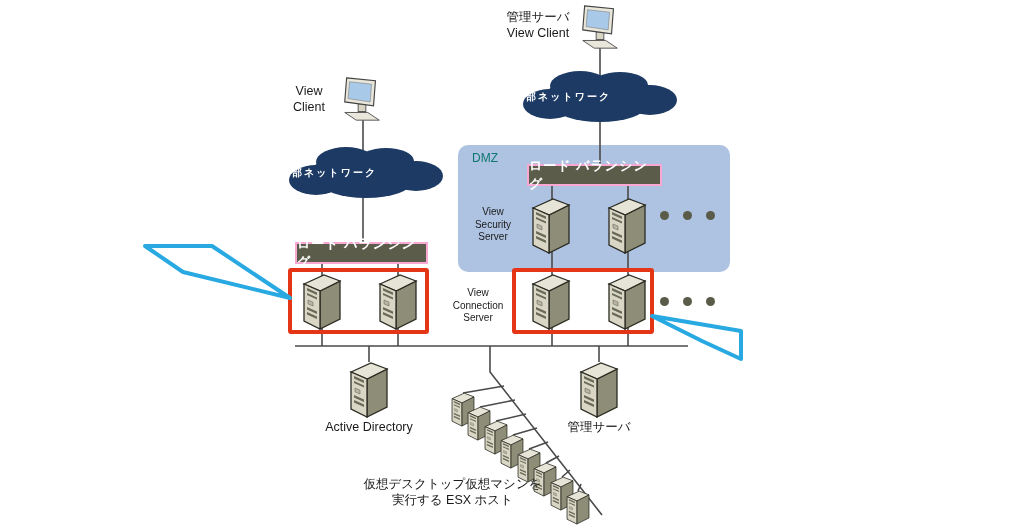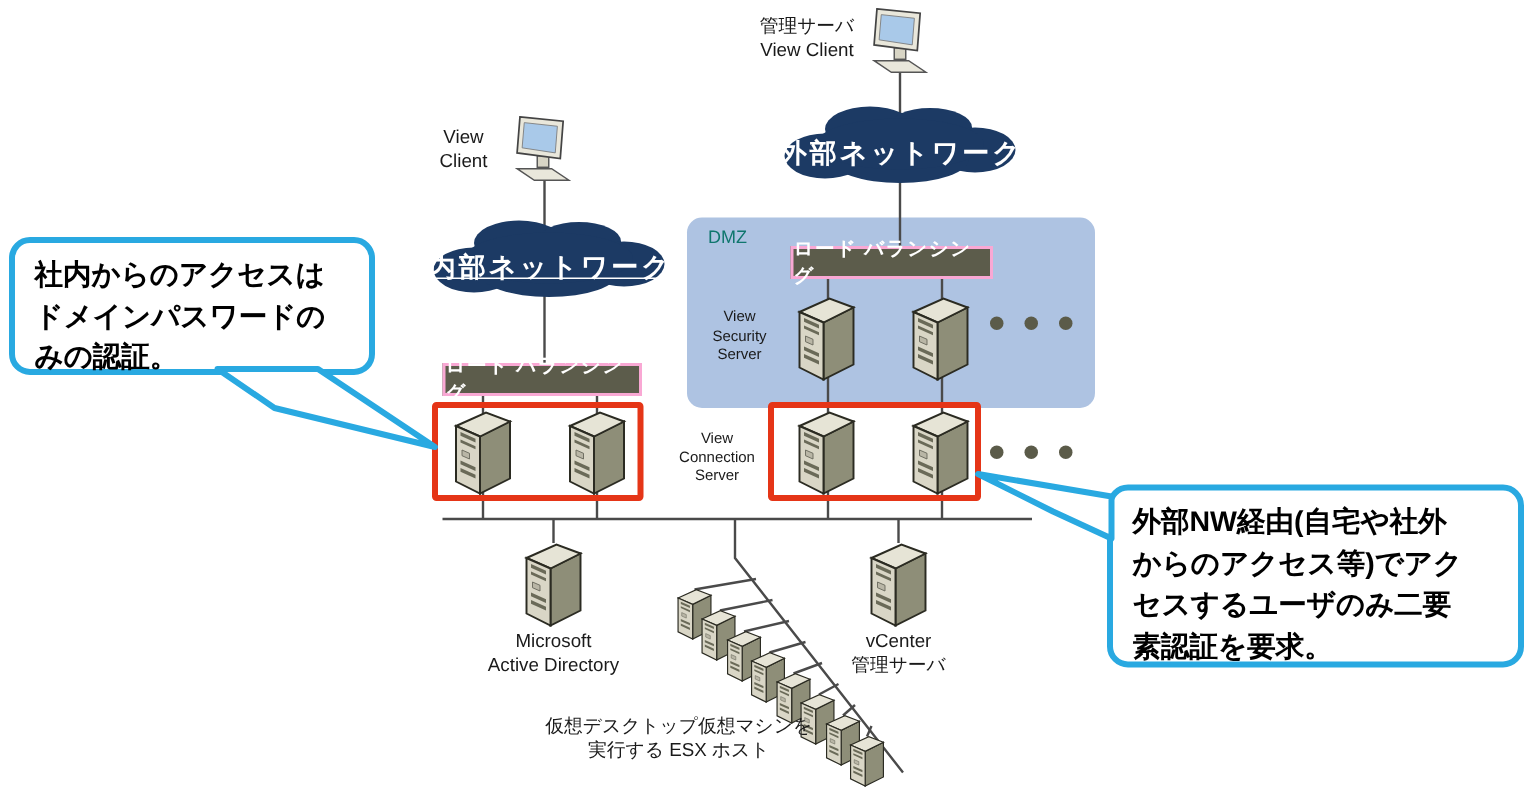--- a/index.html
+++ b/index.html
@@ -14,22 +14,22 @@
            background:#aec3e2;border-radius:10px;z-index:1;}
   .dmz-label{position:absolute;left:472px;top:151px;font-size:12px;color:#0f766e;z-index:6;}
   
   .lb{position:absolute;height:22px;background:#5c5c4b;border:2px solid #f9a8d4;
       color:#fff;font-size:13px;font-weight:bold;letter-spacing:1px;
       display:flex;align-items:center;justify-content:center;z-index:4;box-sizing:border-box;}
   
   .redbox{position:absolute;border:4px solid #e53517;border-radius:3px;z-index:5;box-sizing:border-box;}
   
   .cloud{position:absolute;z-index:3;color:#1c3a64;}
-  .cloud-label{position:absolute;z-index:6;color:#fff;font-size:18px;font-weight:bold;
-               letter-spacing:2px;text-align:right;}
+  .cloud-label{position:absolute;z-index:6;color:#fff;font-size:10px;font-weight:bold;
+               letter-spacing:2px;text-align:left;}
   
   .srv{position:absolute;width:46px;height:58px;z-index:4;}
   .srv-sm{position:absolute;width:28px;height:36px;z-index:4;}
   .monitor{position:absolute;width:48px;height:48px;z-index:3;}
   
   .lbl{position:absolute;font-size:12.5px;line-height:1.25;text-align:center;color:#1a1a1a;z-index:6;}
   .lbl-sm{font-size:10px;}
   
   .dots{position:absolute;display:flex;gap:14px;z-index:4;}
   .dots i{width:9px;height:9px;border-radius:50%;background:#5b5b49;display:block;}
@@ -113,21 +113,21 @@
   <div class="cloud-label" style="left:514px;top:90px;width:168px;">外部ネットワーク</div>
 
   <div class="lbl abs" style="left:278px;top:84px;width:62px;">View Client</div>
   <svg class="monitor" style="left:338px;top:76px;">
       <use href="#icon-monitor"></use>
     </svg>
 
   <svg class="cloud" style="left:280px;top:142px;" width="168" height="58">
       <use href="#icon-cloud"></use>
     </svg>
-  <div class="cloud-label" style="left:280px;top:166px;width:168px;text-decoration:underline;">内部ネットワーク</div>
+  <div class="cloud-label" style="left:280px;top:166px;width:168px;">内部ネットワーク</div>
 
   <div class="lb" style="left:295px;top:242px;width:133px;">ロード バランシング</div>
   <div class="lb" style="left:527px;top:164px;width:135px;">ロード バランシング</div>
 
   <div class="lbl lbl-sm abs" style="left:458px;top:206px;width:70px;">
     <div>View</div>
     <div>Security</div>
     <div>Server</div>
   </div>
   <svg class="srv" style="left:528px;top:196px;">
@@ -165,29 +165,27 @@
       <i></i>
     </div>
 
   <div class="redbox" style="left:288px;top:268px;width:141px;height:66px;"></div>
   <div class="redbox" style="left:512px;top:268px;width:142px;height:66px;"></div>
 
   <svg class="srv" style="left:346px;top:360px;">
       <use href="#icon-server"></use>
     </svg>
   <div class="lbl abs" style="left:299px;top:420px;width:140px;">
-    <div>Microsoft</div>
     <div>Active Directory</div>
   </div>
 
   <svg class="srv" style="left:576px;top:360px;">
       <use href="#icon-server"></use>
     </svg>
   <div class="lbl abs" style="left:529px;top:420px;width:140px;">
-    <div>vCenter</div>
     <div>管理サーバ</div>
   </div>
 
   <svg class="srv-sm" style="left:449px;top:391px;">
       <use href="#icon-server"></use>
     </svg>
   <svg class="srv-sm" style="left:465px;top:405px;">
       <use href="#icon-server"></use>
     </svg>
   <svg class="srv-sm" style="left:482px;top:419px;">
@@ -206,26 +204,19 @@
       <use href="#icon-server"></use>
     </svg>
   <svg class="srv-sm" style="left:564px;top:489px;">
       <use href="#icon-server"></use>
     </svg>
   <div class="lbl abs" style="left:335px;top:477px;width:235px;">
     <div>仮想デスクトップ仮想マシンを</div>
     <div>実行する ESX ホスト</div>
   </div>
 
-  <div class="bubble" style="left:6px;top:158px;width:244px;height:92px;">社内からのアクセスは
-ドメインパスワードの
-みの認証。</div>
-  <div class="bubble" style="left:738px;top:323px;width:278px;height:122px;">外部NW経由(自宅や社外
-からのアクセス等)でアク
-セスするユーザのみ二要
-素認証を要求。</div>
 
   <svg id="tails" width="1024" height="528">
     <polygon points="145,246 183,272 290,298 212,246" fill="#fff" stroke="#29a9e1" stroke-width="4" stroke-linejoin="round"></polygon>
     <polygon points="741,331 652,316 702,341 741,359" fill="#fff" stroke="#29a9e1" stroke-width="4" stroke-linejoin="round"></polygon>
   </svg>
 
 </div>
 
 </body></html>

